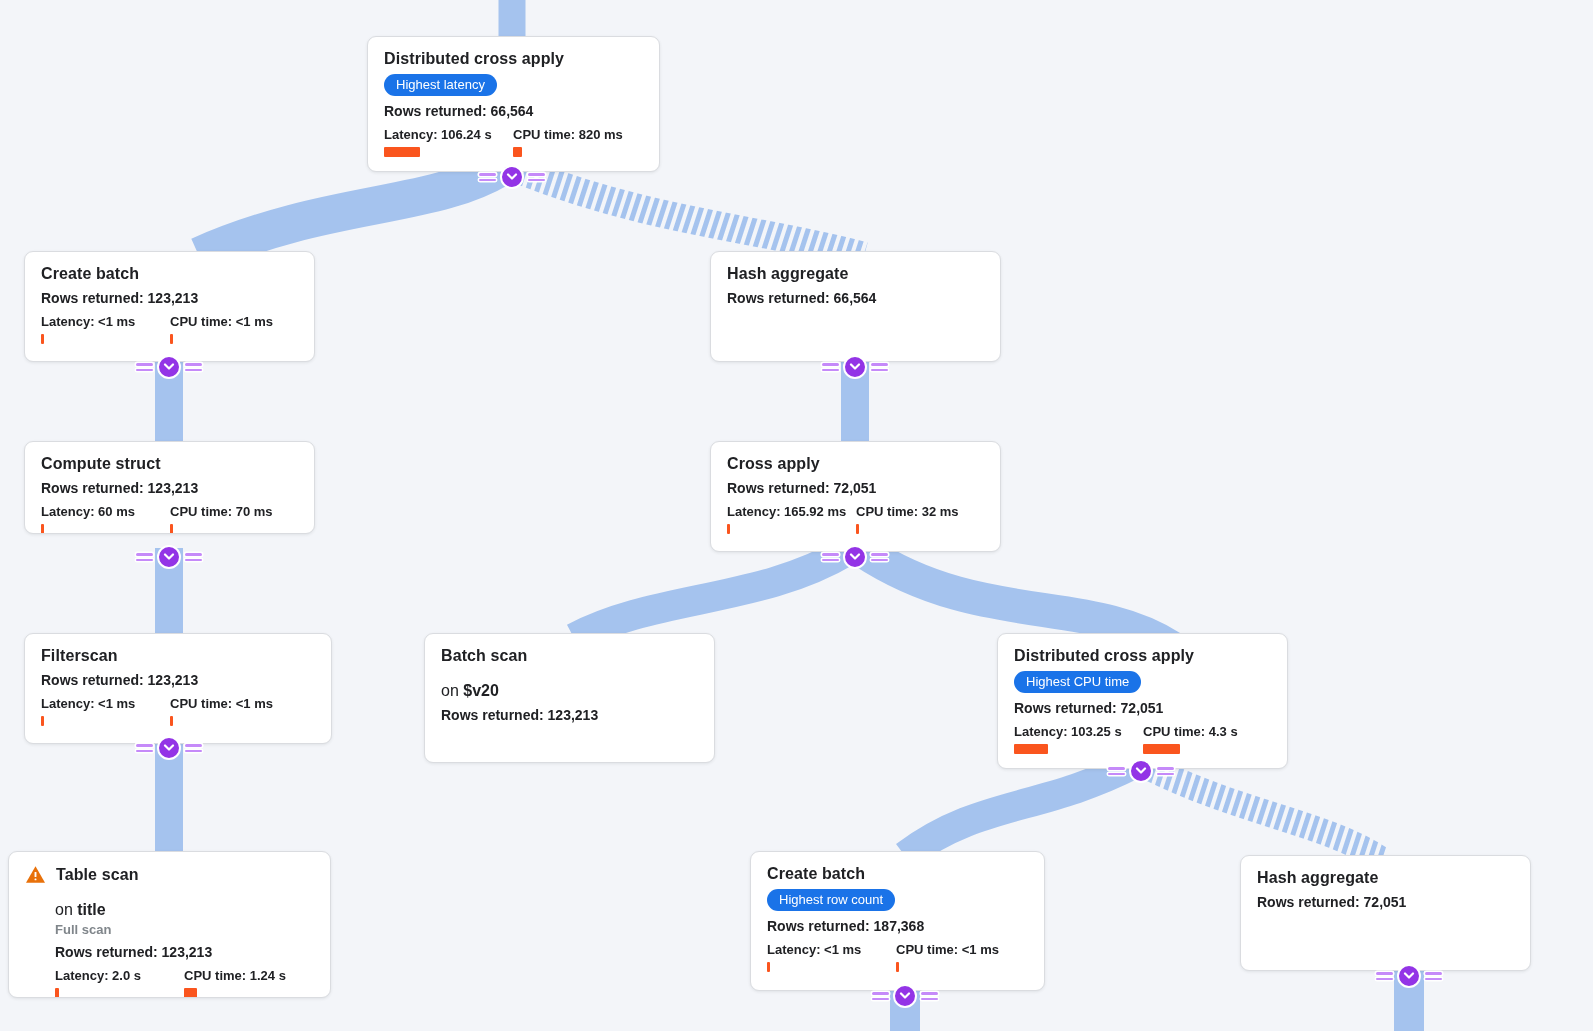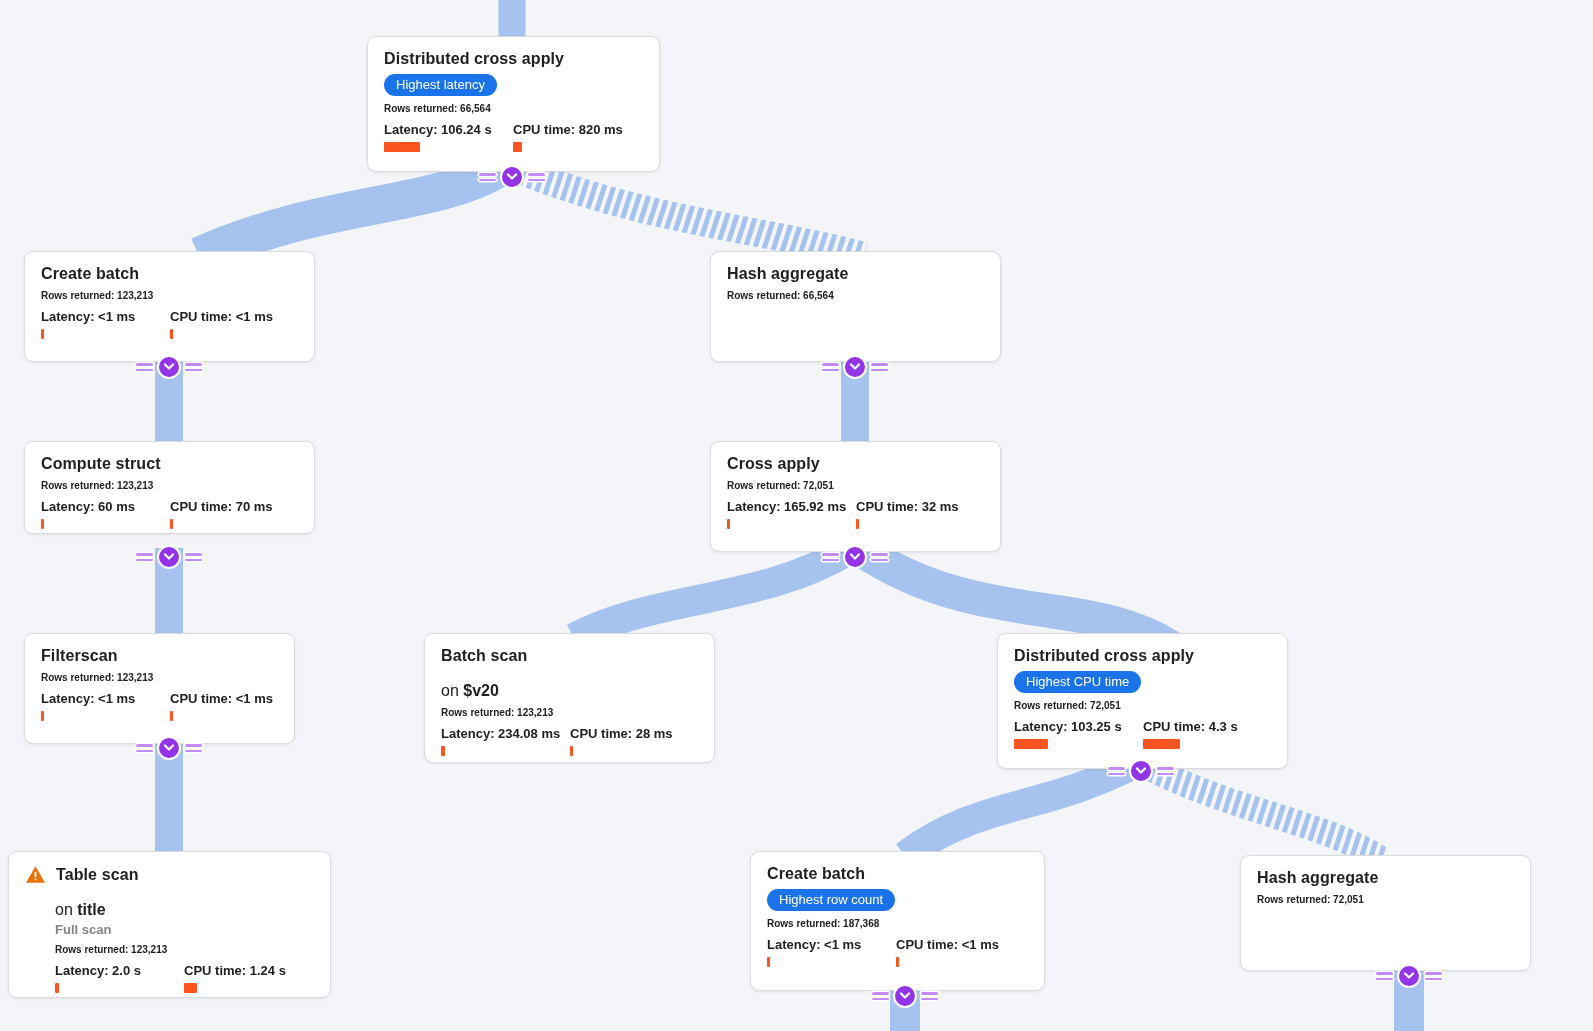--- a/index.html
+++ b/index.html
@@ -18,21 +18,21 @@
   .node.has-warning .warn{display:block;}
   .title{font-size:16px;font-weight:700;letter-spacing:.1px;}
   .badge{display:none;background:var(--badge-blue,#1a73e8);color:#fff;font-size:13px;line-height:16px;
          padding:3px 12px;border-radius:12px;margin:6px 0 1px;width:-moz-fit-content;width:fit-content;}
   .node.has-badge .badge{display:block;}
   .on-line{display:none;font-size:16px;margin-top:17px;}
   .node.has-on .on-line{display:block;}
   .on-value{font-weight:700;}
   .note{display:none;font-size:13px;color:var(--muted,#80868b);margin-top:3px;font-weight:bold;}
   .node.has-note .note{display:block;}
-  .rows{font-size:10px;font-weight:700;margin-top:7px;}
+  .rows{font-size:14px;font-weight:700;margin-top:7px;}
   .metrics{display:grid;grid-template-columns:129px 1fr;margin-top:8px;}
   .m-label{font-size:13px;font-weight:700;}
   .m-bar{height:10px;background:var(--orange,#fa551e);margin-top:5px;border-radius:1px;}
   .node.indent .badge,.node.indent .on-line,.node.indent .note,.node.indent .rows,.node.indent .metrics{margin-left:30px;}
 
   .expander{position:absolute;z-index:3;display:flex;align-items:center;gap:4px;transform:translate(-50%,-50%);cursor:pointer;}
   .exp-lines{display:flex;flex-direction:column;gap:3px;}
   .exp-lines i{display:block;width:17px;height:2.5px;background:var(--purple-light,#c58af9);
                border-radius:2px;box-shadow:0 0 0 1.5px #fff;}
   .exp-circle{width:20px;height:20px;border-radius:50%;background:var(--purple,#9334e6);
@@ -112,21 +112,21 @@
         <div class="metric">
           <div class="m-label">Latency: 60 ms</div>
           <div class="m-bar" style="width: 3px;"></div>
         </div>
         <div class="metric">
           <div class="m-label">CPU time: 70 ms</div>
           <div class="m-bar" style="width: 3px;"></div>
         </div>
       </div>
     </div>
-    <div class="node" style="left: 24px; top: 633px; width: 271px; height: 111px;">
+    <div class="node" style="left: 24px; top: 633px; width: 308px; height: 111px;">
       <div class="node-header">
 
         <span class="title">Filterscan</span>
       </div>
 
       <div class="rows">Rows returned: 123,213</div>
       <div class="metrics">
         <div class="metric">
           <div class="m-label">Latency: &lt;1 ms</div>
           <div class="m-bar" style="width: 3px;"></div>
@@ -191,30 +191,20 @@
     </div>
     <div class="node has-on" style="left: 424px; top: 633px; width: 291px; height: 130px;">
       <div class="node-header">
 
         <span class="title">Batch scan</span>
       </div>
 
       <div class="on-line"><span class="on-prefix">on</span> <span class="on-value">$v20</span></div>
 
       <div class="rows">Rows returned: 123,213</div>
-      <div class="metrics">
-        <div class="metric">
-          <div class="m-label">Latency: 234.08 ms</div>
-          <div class="m-bar" style="width: 4px;"></div>
-        </div>
-        <div class="metric">
-          <div class="m-label">CPU time: 28 ms</div>
-          <div class="m-bar" style="width: 3px;"></div>
-        </div>
-      </div>
     </div>
     <div class="node has-badge" style="left: 997px; top: 633px; width: 291px; height: 136px;">
       <div class="node-header">
 
         <span class="title">Distributed cross apply</span>
       </div>
       <div class="badge">Highest CPU time</div>
 
       <div class="rows">Rows returned: 72,051</div>
       <div class="metrics">

